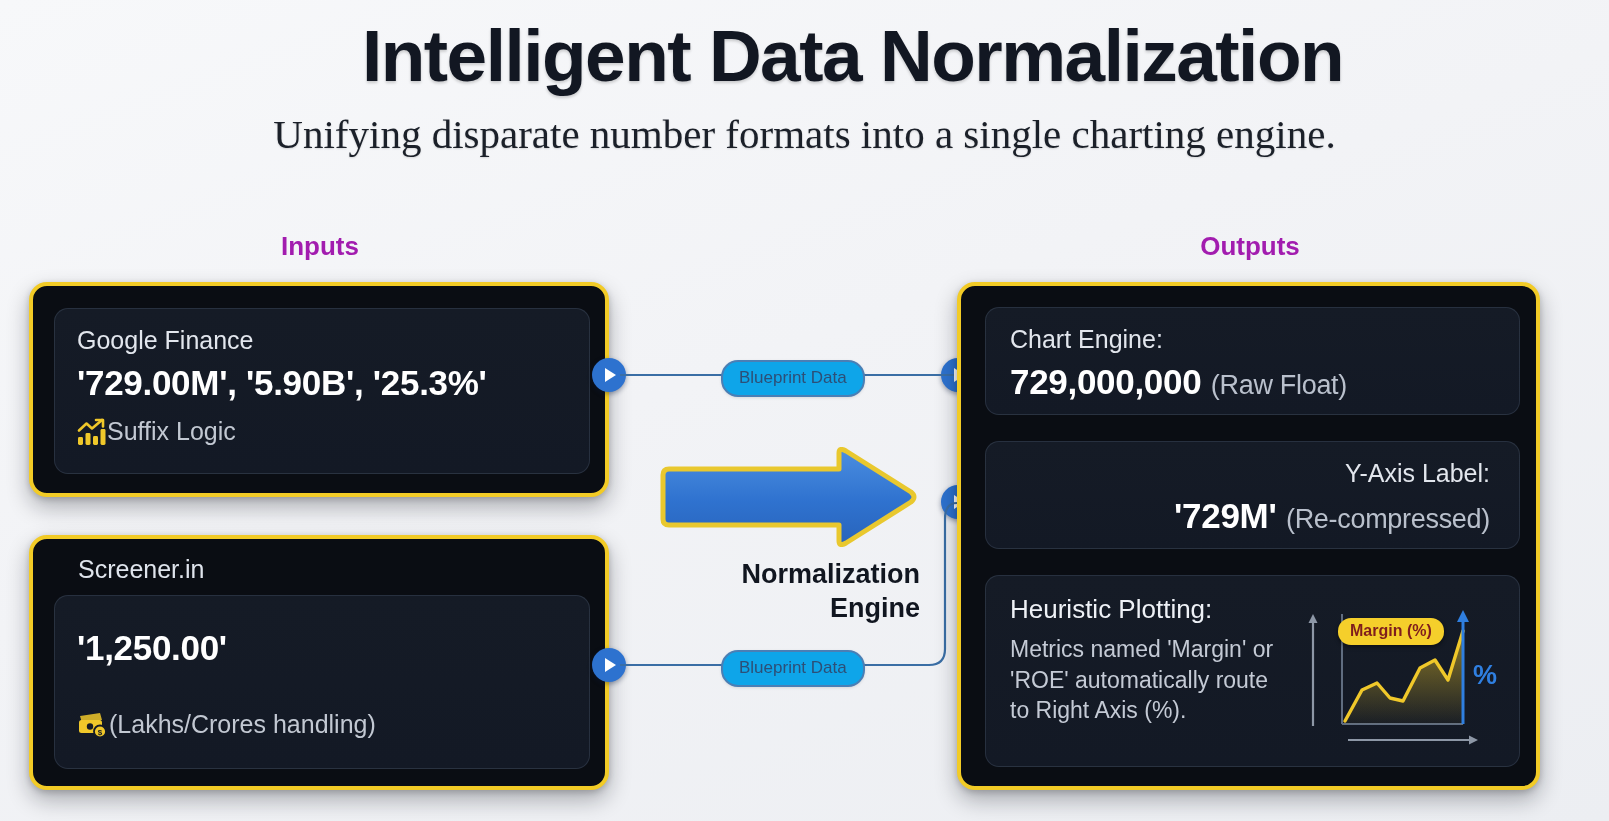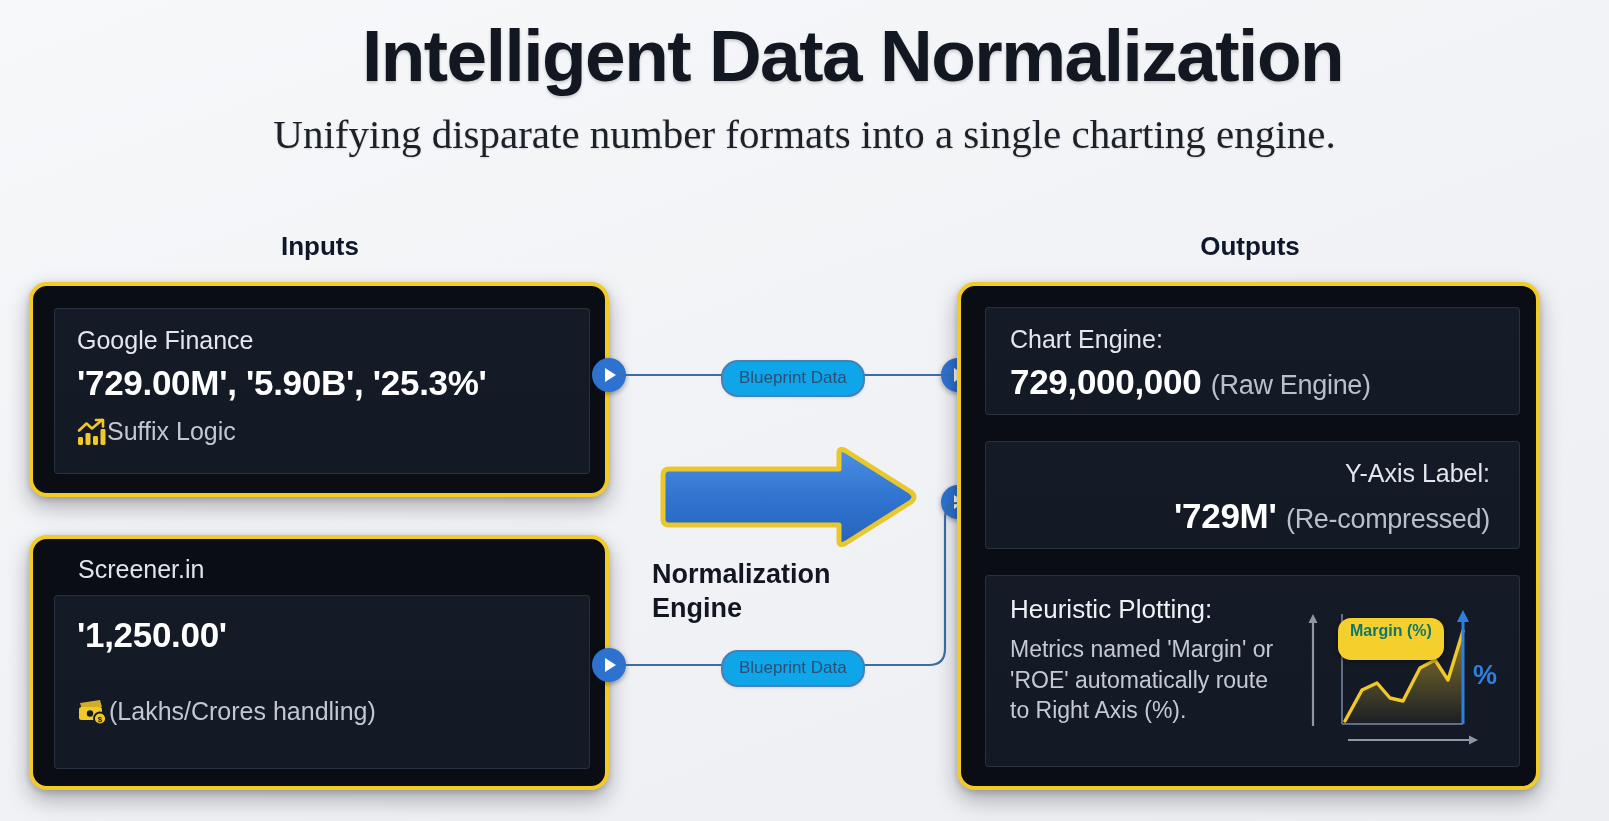--- a/index.html
+++ b/index.html
@@ -43,21 +43,21 @@
     font-size: 41px;
     color: #1b2029;
     text-shadow: 0 1px 2px rgba(0,0,0,0.14);
   }
 
   
   .col-heading {
     position: absolute;
     font-weight: bold;
     font-size: 26px;
-    color: #0f172a;
+    color: #a21caf;
     text-align: center;
   }
   #heading-inputs  { left: 200px;  top: 231px; width: 240px; }
   #heading-outputs { left: 1130px; top: 231px; width: 240px; }
 
   
   .outer-card {
     position: absolute;
     background: #0a0d13;
     border: 4px solid #f2cb26;
@@ -66,25 +66,25 @@
   }
   #card-google-finance { left: 29px;  top: 282px; width: 580px; height: 215px; }
   #card-screener       { left: 29px;  top: 535px; width: 580px; height: 255px; }
   #card-outputs        { left: 957px; top: 282px; width: 583px; height: 508px; }
 
   
   .inner-panel {
     position: absolute;
     background: linear-gradient(180deg, #151b26 0%, #131925 100%);
     border: 1px solid rgba(116,134,160,0.22);
-    border-radius: 4px;
+    border-radius: 14px;
   }
 
   #panel-google-finance { left: 21px; top: 22px; width: 536px; height: 166px; padding: 16px 22px; }
-  #panel-screener       { left: 21px; top: 56px; width: 536px; height: 174px; padding: 12px 22px; }
+  #panel-screener       { left: 21px; top: 56px; width: 536px; height: 174px; padding: 25px 22px; }
   #panel-chart-engine   { left: 24px; top: 21px; width: 535px; height: 108px; padding: 16px 24px; }
   #panel-yaxis-label    { left: 24px; top: 155px; width: 535px; height: 108px; padding: 16px 29px; text-align: right; }
   #panel-heuristic      { left: 24px; top: 289px; width: 535px; height: 192px; padding: 18px 24px; }
 
   .card-label-outside {
     position: absolute;
     left: 45px;
     top: 16px;
     font-size: 25px;
     color: #dfe4ec;
@@ -134,24 +134,24 @@
     line-height: 1.32;
     color: #c4cad5;
   }
   .mini-chart { position: relative; width: 195px; height: 150px; margin-left: 12px; margin-top: 4px; }
   .mini-chart svg { display: block; }
   .margin-badge {
     position: absolute;
     left: 38px;
     top: 20px;
     background: #f5cf2b;
-    color: #0f766e;
+    color: #7f1d1d;
     font-size: 16px;
     font-weight: bold;
-    padding: 4px 12px 20px;
+    padding: 4px 12px 5px;
     border-radius: 13px;
     box-shadow: 0 2px 4px rgba(0,0,0,0.45);
     white-space: nowrap;
   }
   .pct-label {
     position: absolute;
     right: -2px;
     top: 62px;
     color: #2f7fe0;
     font-size: 27px;
@@ -207,21 +207,21 @@
   #wire-bottom-left { left: 620px; top: 664px; width: 103px; height: 2px; }
   #connector-bottom-path { position: absolute; left: 845px; top: 495px; }
 
   
   #normalization-arrow { position: absolute; left: 655px; top: 447px; }
   #normalization-label {
     position: absolute;
     left: 652px;
     top: 558px;
     width: 268px;
-    text-align: left;
+    text-align: right;
     font-size: 27px;
     font-weight: bold;
     line-height: 1.25;
     color: #111620;
   }
 </style>
 </head>
 <body>
 
 <div class="page-title">Intelligent Data Normalization</div>
@@ -299,21 +299,21 @@
   <div>Normalization</div>
   <div>Engine</div>
 </div>
 
 <div class="outer-card" id="card-outputs">
 
   <div class="inner-panel" id="panel-chart-engine">
     <div class="row-title">Chart Engine:</div>
     <div class="row-value">
       <span>729,000,000</span>
-      <span class="suffix">(Raw Engine)</span>
+      <span class="suffix">(Raw Float)</span>
     </div>
   </div>
 
   <div class="inner-panel" id="panel-yaxis-label">
     <div class="row-title">Y-Axis Label:</div>
     <div class="row-value">
       <span>'729M'</span>
       <span class="suffix">(Re-compressed)</span>
     </div>
   </div>

